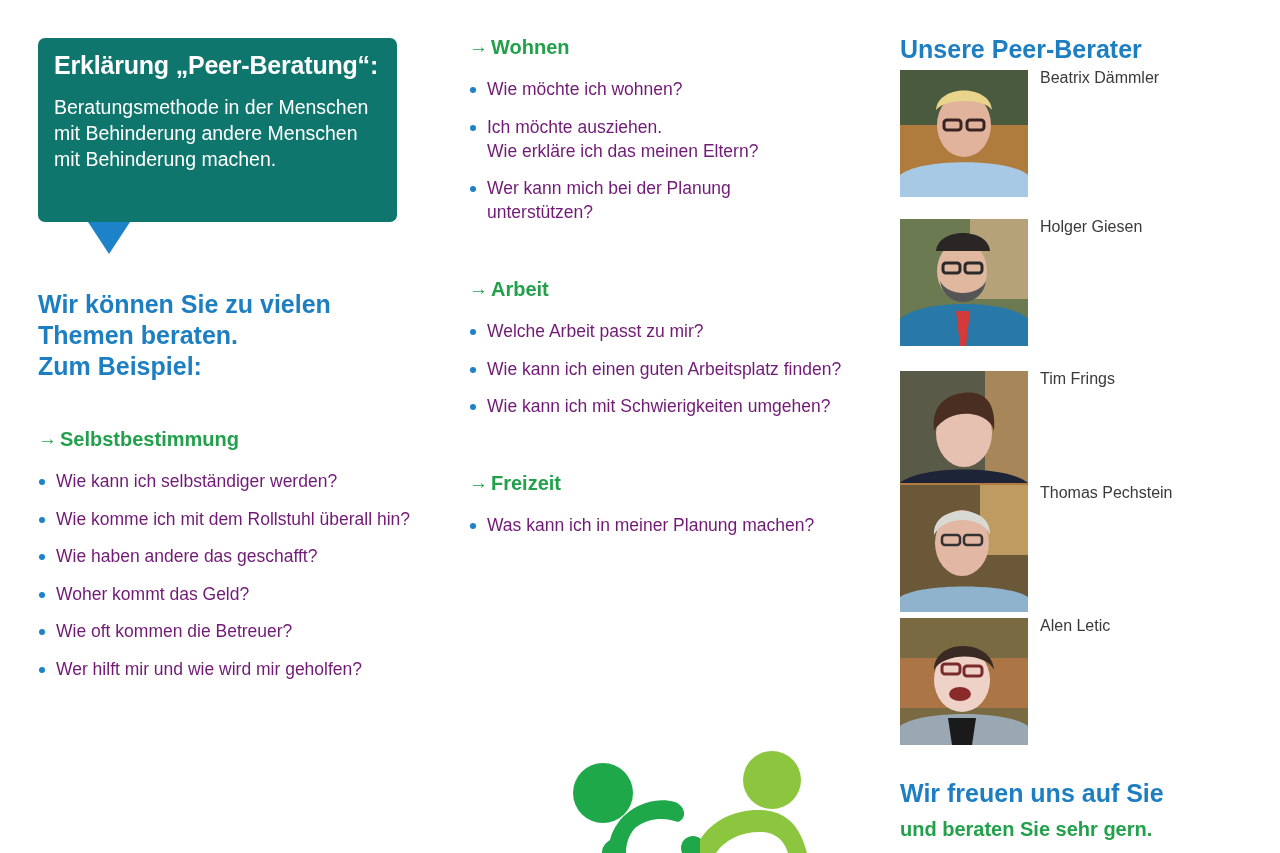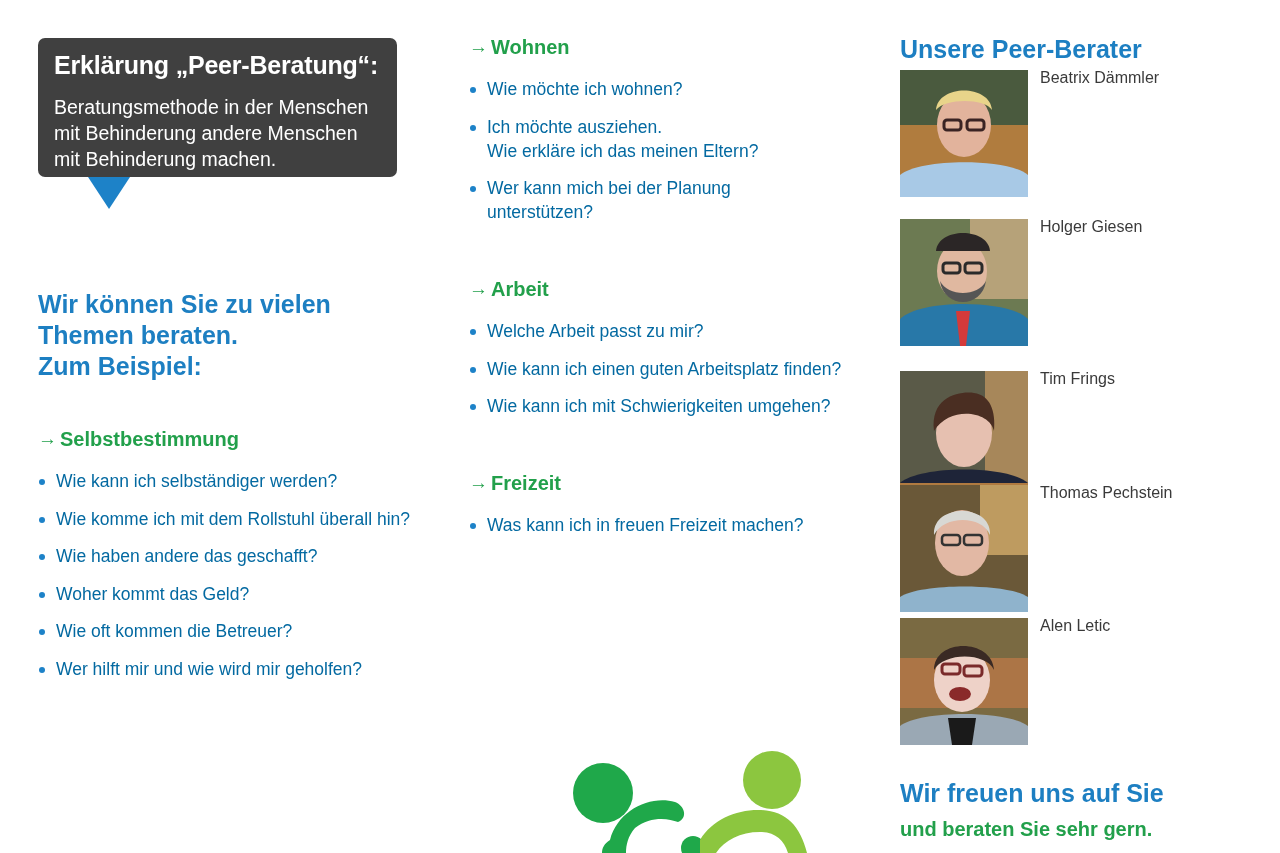--- a/index.html
+++ b/index.html
@@ -1,22 +1,22 @@
 <!DOCTYPE html>
 <html><head>
   <meta charset="utf-8">
   <style>
     * { box-sizing: border-box; margin: 0; padding: 0; }
     html, body { width: 1280px; height: 853px; overflow: hidden; background: #ffffff; }
     body { font-family: "Liberation Sans", "DejaVu Sans", sans-serif; color: #3a3a3a; position: relative; }
 
     
     .bubble {
-      position: absolute; left: 38px; top: 38px; width: 359px; height: 139px;
-      background: #404040; border-radius: 7px; color: #ffffff; padding: 12px 16px;
+      position: absolute; left: 38px; top: 38px; width: 359px; height: 184px;
+      background: #0f766e; border-radius: 7px; color: #ffffff; padding: 12px 16px;
     }
     .bubble::after {
       content: ""; position: absolute; left: 50px; bottom: -32px;
       border-left: 21px solid transparent; border-right: 21px solid transparent;
       border-top: 32px solid #1d82c8;
     }
     .bubble-title { font-size: 25px; font-weight: bold; line-height: 30px; margin-bottom: 14px; letter-spacing: -0.2px; }
     .bubble-text { font-size: 19.5px; line-height: 26px; }
 
     .intro {
@@ -27,21 +27,21 @@
 
     .section-heading {
       color: #22a04b; font-weight: bold; font-size: 20px; line-height: 24px;
       display: flex; align-items: center;
     }
     .section-heading .arrow { font-weight: normal; margin-right: 3px; font-size: 19px; }
 
     ul.qlist { list-style: none; margin-top: 18px; }
     ul.qlist li {
       position: relative; padding-left: 18px; font-size: 17.5px; line-height: 24px;
-      color: #0369a1; margin-bottom: 13.5px;
+      color: #701a75; margin-bottom: 13.5px;
     }
     ul.qlist li::before {
       content: ""; position: absolute; left: 1px; top: 10px; width: 6px; height: 6px;
       border-radius: 50%; background: #1d82c8;
     }
     ul.qlist li .line { display: block; }
 
     .block { position: absolute; }
 
     .right-title {
@@ -143,21 +143,21 @@
   </ul>
 </div>
 
 <div class="block" style="left:469px; top:471px; width:400px;">
   <div class="section-heading">
     <span class="arrow">→</span>
     <span>Freizeit</span>
   </div>
   <ul class="qlist">
     <li>
-        <span class="line">Was kann ich in freuen Freizeit machen?</span>
+        <span class="line">Was kann ich in meiner Planung machen?</span>
       </li>
   </ul>
 </div>
 
 <div class="logo">
   <svg width="260" height="113" viewBox="0 0 260 113">
     <circle cx="43" cy="53" r="30" fill="#1fa84a"></circle>
     <path d="M50 100 C 58 70, 90 55, 115 62 C 125 66, 128 78, 118 82 C 108 78, 90 76, 75 88 C 68 96, 66 105, 66 113 L 42 113 C 42 108, 44 104, 50 100 Z" fill="#1fa84a"></path>
     <circle cx="133" cy="108" r="12" fill="#1fa84a"></circle>
     <circle cx="212" cy="40" r="29" fill="#8cc63f"></circle>

